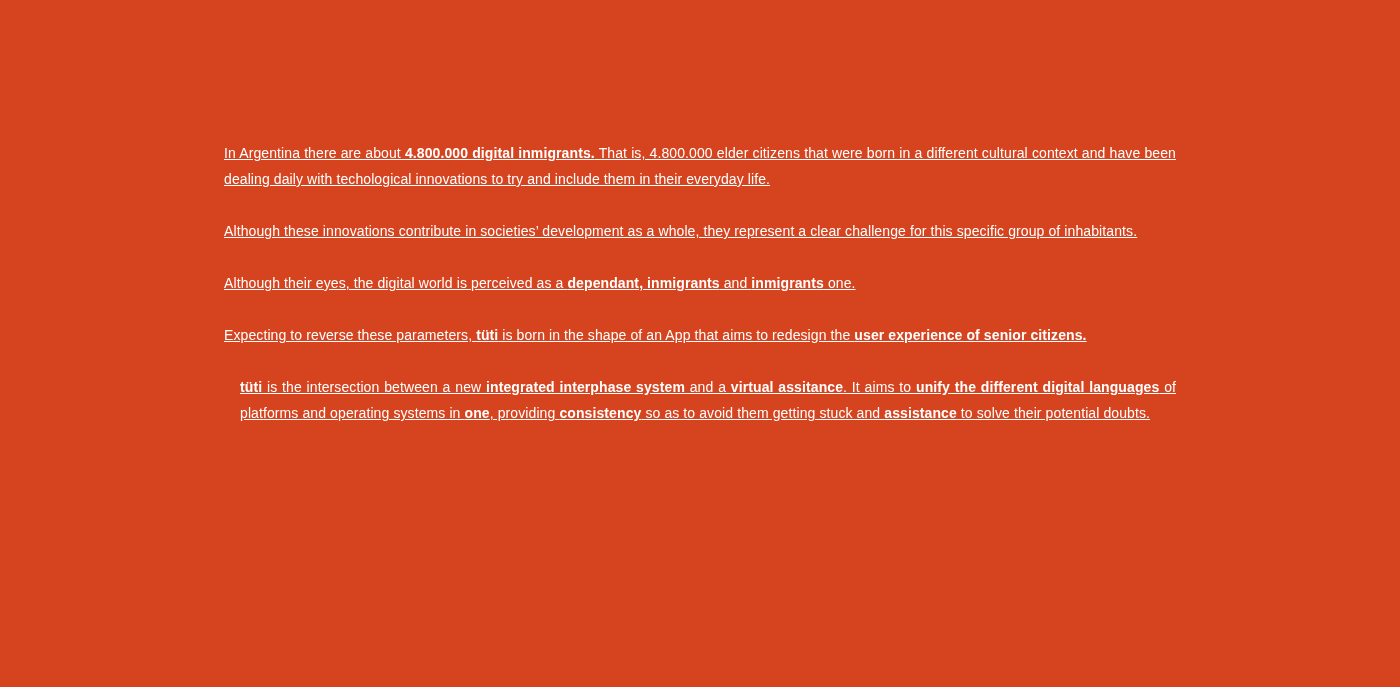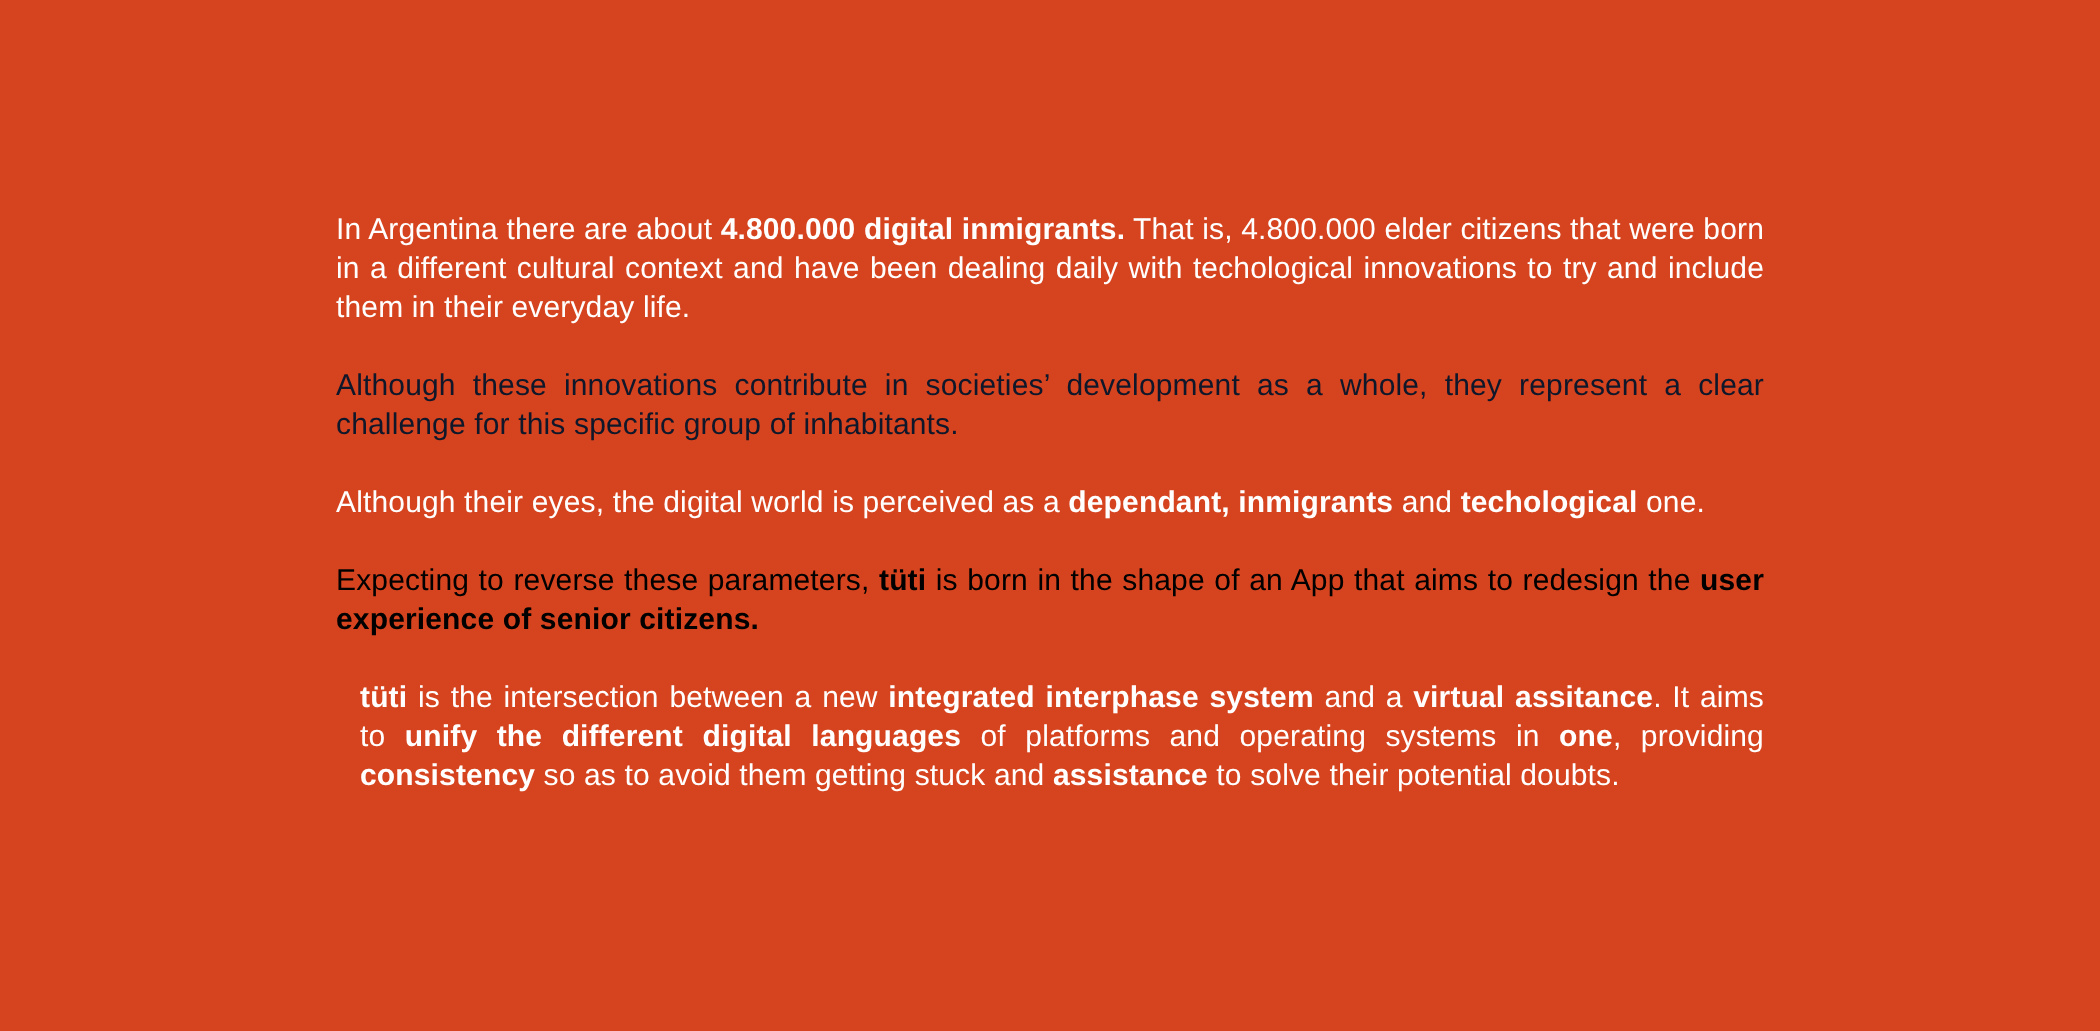--- a/index.html
+++ b/index.html
@@ -20,43 +20,44 @@
     background: #d6441f;
   }
   .text-block {
     position: absolute;
     left: 224px;
     top: 140px;
     width: 952px;
   }
   .para {
     color: #ffffff;
-    font-size: 20px;
+    font-size: 14px;
     line-height: 26px;
     text-align: justify;
     text-justify: inter-word;
     margin: 0 0 26px 0;
     font-weight: 400;
     letter-spacing: 0.1px;
+    text-decoration: underline;
   }
   .para:last-child {
     margin-bottom: 0;
     margin-left: 16px;
   }
   .para.nojust {
     text-align: left;
   }
   .para b {
     font-weight: 700;
   }
 </style>
 </head>
 <body style="background: rgb(214, 68, 31);">
 
 <div class="page" style="background: rgb(214, 68, 31);">
   <div class="text-block" id="text-block">
       <p class="para" style="color: rgb(255, 255, 255);"><span>In Argentina there are about </span><b>4.800.000 digital inmigrants.</b><span> That is, 4.800.000 elder citizens that were born in a different cultural context and have been dealing daily with techological innovations to try and include them in their everyday life.</span></p>
-      <p class="para" style="color: #0f172a;"><span>Although these innovations contribute in societies’ development as a whole, they represent a clear challenge for this specific group of inhabitants.</span></p>
-      <p class="para nojust" style="color: rgb(255, 255, 255);"><span>Although their eyes, the digital world is perceived as a </span><b>dependant, inmigrants</b><span> and </span><b>techological</b><span> one.</span></p>
-      <p class="para" style="color: #000000;"><span>Expecting to reverse these parameters, </span><b>tüti</b><span> is born in the shape of an App that aims to redesign the </span><b>user experience of senior citizens.</b></p>
+      <p class="para" style="color: #ffffff;"><span>Although these innovations contribute in societies’ development as a whole, they represent a clear challenge for this specific group of inhabitants.</span></p>
+      <p class="para nojust" style="color: rgb(255, 255, 255);"><span>Although their eyes, the digital world is perceived as a </span><b>dependant, inmigrants</b><span> and </span><b>inmigrants</b><span> one.</span></p>
+      <p class="para" style="color: #ffffff;"><span>Expecting to reverse these parameters, </span><b>tüti</b><span> is born in the shape of an App that aims to redesign the </span><b>user experience of senior citizens.</b></p>
       <p class="para" style="color: rgb(255, 255, 255);"><b>tüti</b><span> is the intersection between a new </span><b>integrated interphase system</b><span> and a </span><b>virtual assitance</b><span>. It aims to </span><b>unify the different digital languages</b><span> of platforms and operating systems in </span><b>one</b><span>, providing </span><b>consistency</b><span> so as to avoid them getting stuck and </span><b>assistance</b><span> to solve their potential doubts.</span></p>
     </div>
 </div>
 
 </body></html>

